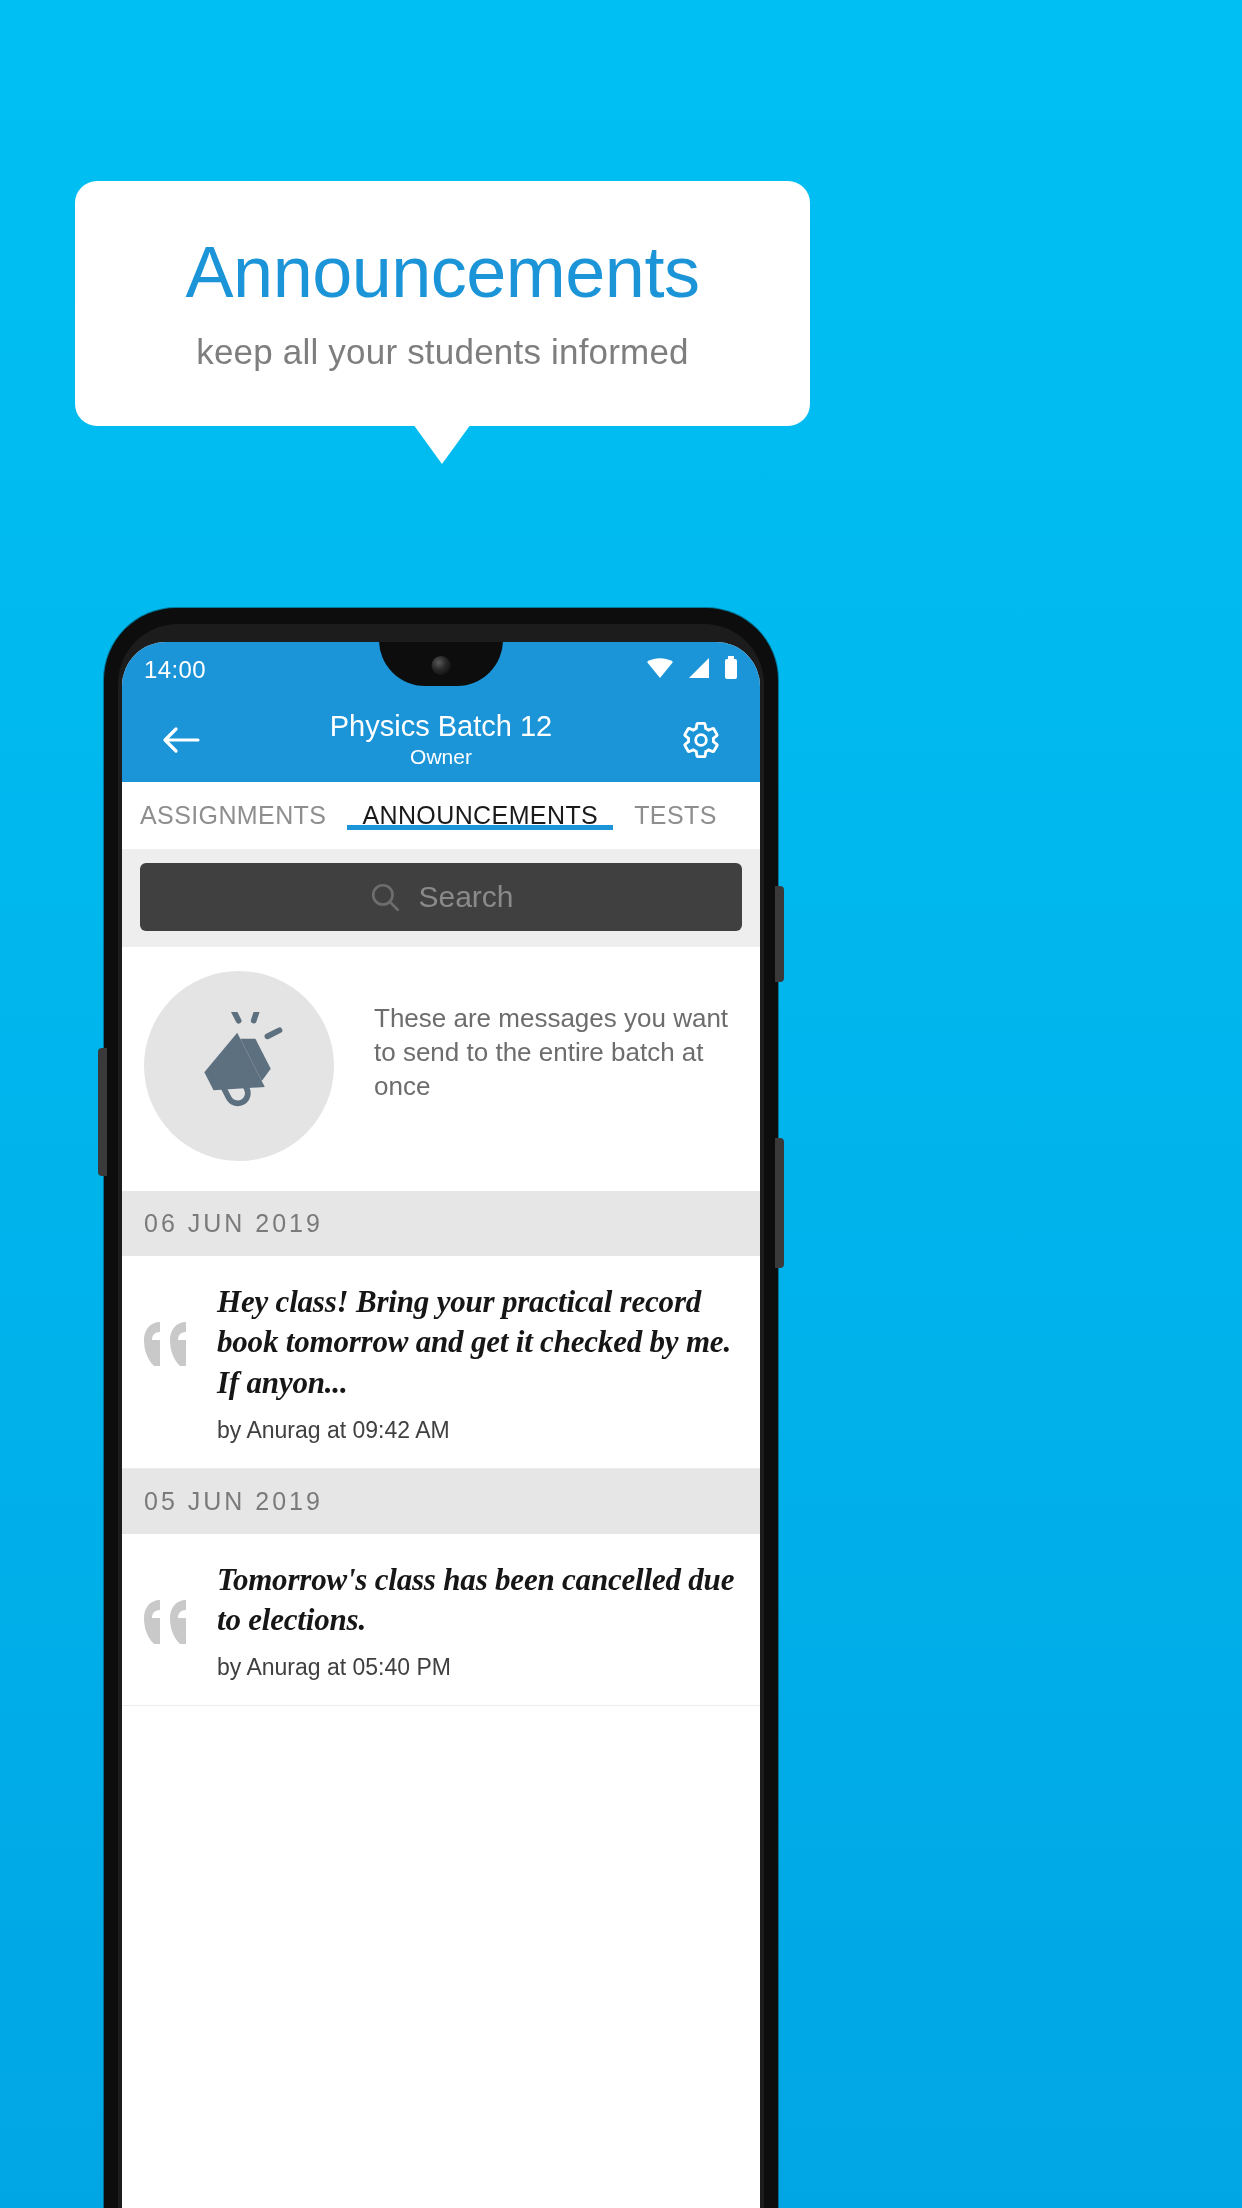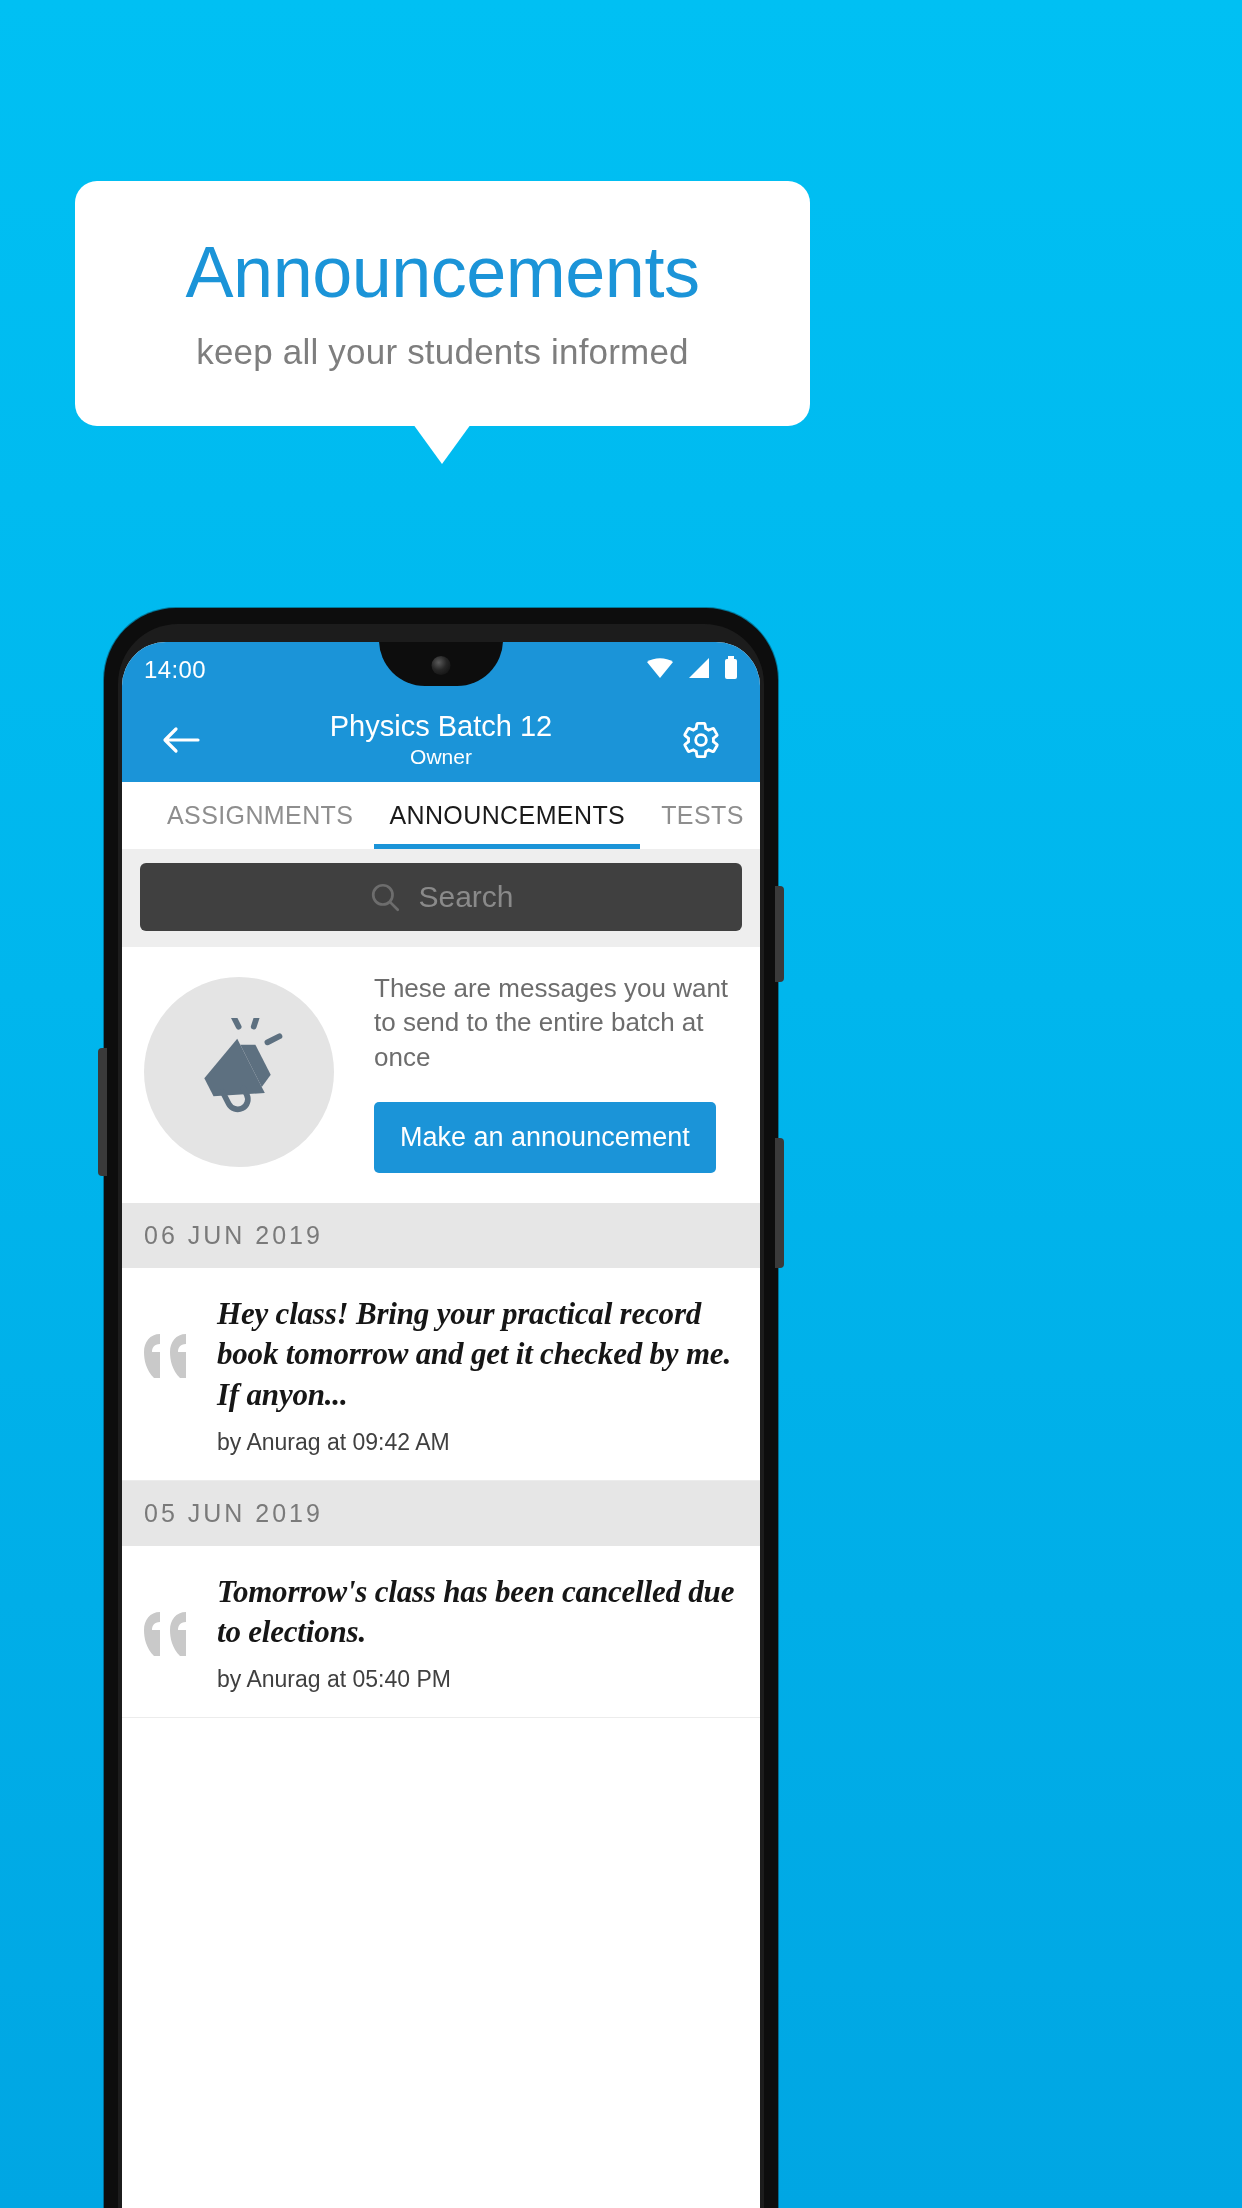--- a/index.html
+++ b/index.html
@@ -148,21 +148,21 @@
     flex:0 0 auto;
   }
   .tab.active { color:#1a1a1a; font-weight:500; }
   .tab.active::after {
     content:"";
     position:absolute;
     left:3px; right:3px; bottom:0;
     height:5px;
     background:#1b94d8;
   }
-  #tab-row-inner { display:flex; padding-left:27px; }
+  #tab-row-inner { display:flex; padding-left:0;align-items:center; }
 
   
   #search-wrap {
     background:#eeeeee;
     padding:14px 18px 16px 18px;
   }
   #search-field {
     height:68px;
     background:#404040;
     border-radius:6px;
@@ -335,21 +335,20 @@
             <path d="M40 18 L48 22 L48 42 L40 46 Z" fill="#5d7080"></path>
             <path d="M18 38 L18 46 a6 6 0 0 0 12 0 L30 42" fill="none" stroke="#5d7080" stroke-width="3.4" stroke-linecap="round"></path>
             <line x1="44" y1="8" x2="44" y2="0" stroke="#5d7080" stroke-width="3.4" stroke-linecap="round"></line>
             <line x1="52" y1="12" x2="58" y2="6" stroke="#5d7080" stroke-width="3.4" stroke-linecap="round"></line>
             <line x1="55" y1="24" x2="63" y2="24" stroke="#5d7080" stroke-width="3.4" stroke-linecap="round"></line>
           </g>
         </svg>
       </div>
       <div id="empty-right">
         <div id="empty-text">These are messages you want to send to the entire batch at once</div>
-        <button id="make-announcement-button">Make an announcement</button>
       </div>
     </div>
 
     <div class="date-header">06 JUN 2019</div>
     <div class="announcement-item">
       <div class="quote-icon">
         <svg width="56" height="44" viewBox="0 0 56 44">
           <path d="M10 44 C2 36 0 26 0 18 C0 8 6 0 16 0 L16 10 C10 10 8 14 8 18 L16 18 L16 44 Z" fill="#c9c9c9"></path>
           <path d="M36 44 C28 36 26 26 26 18 C26 8 32 0 42 0 L42 10 C36 10 34 14 34 18 L42 18 L42 44 Z" fill="#c9c9c9"></path>
         </svg>

